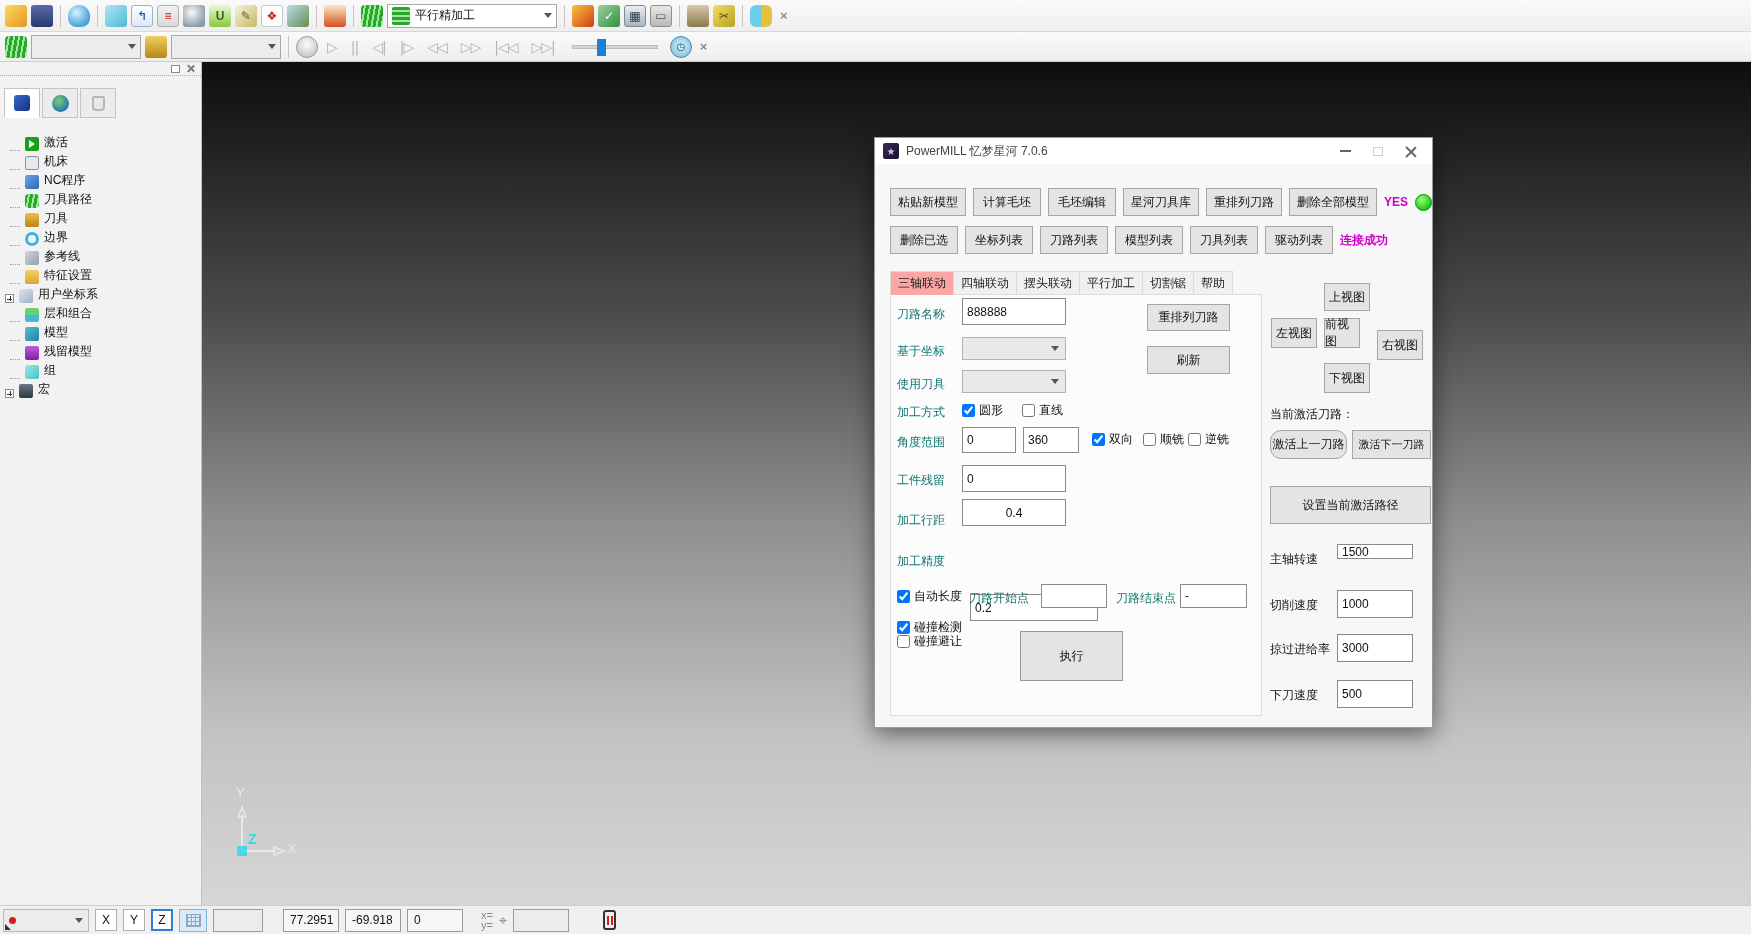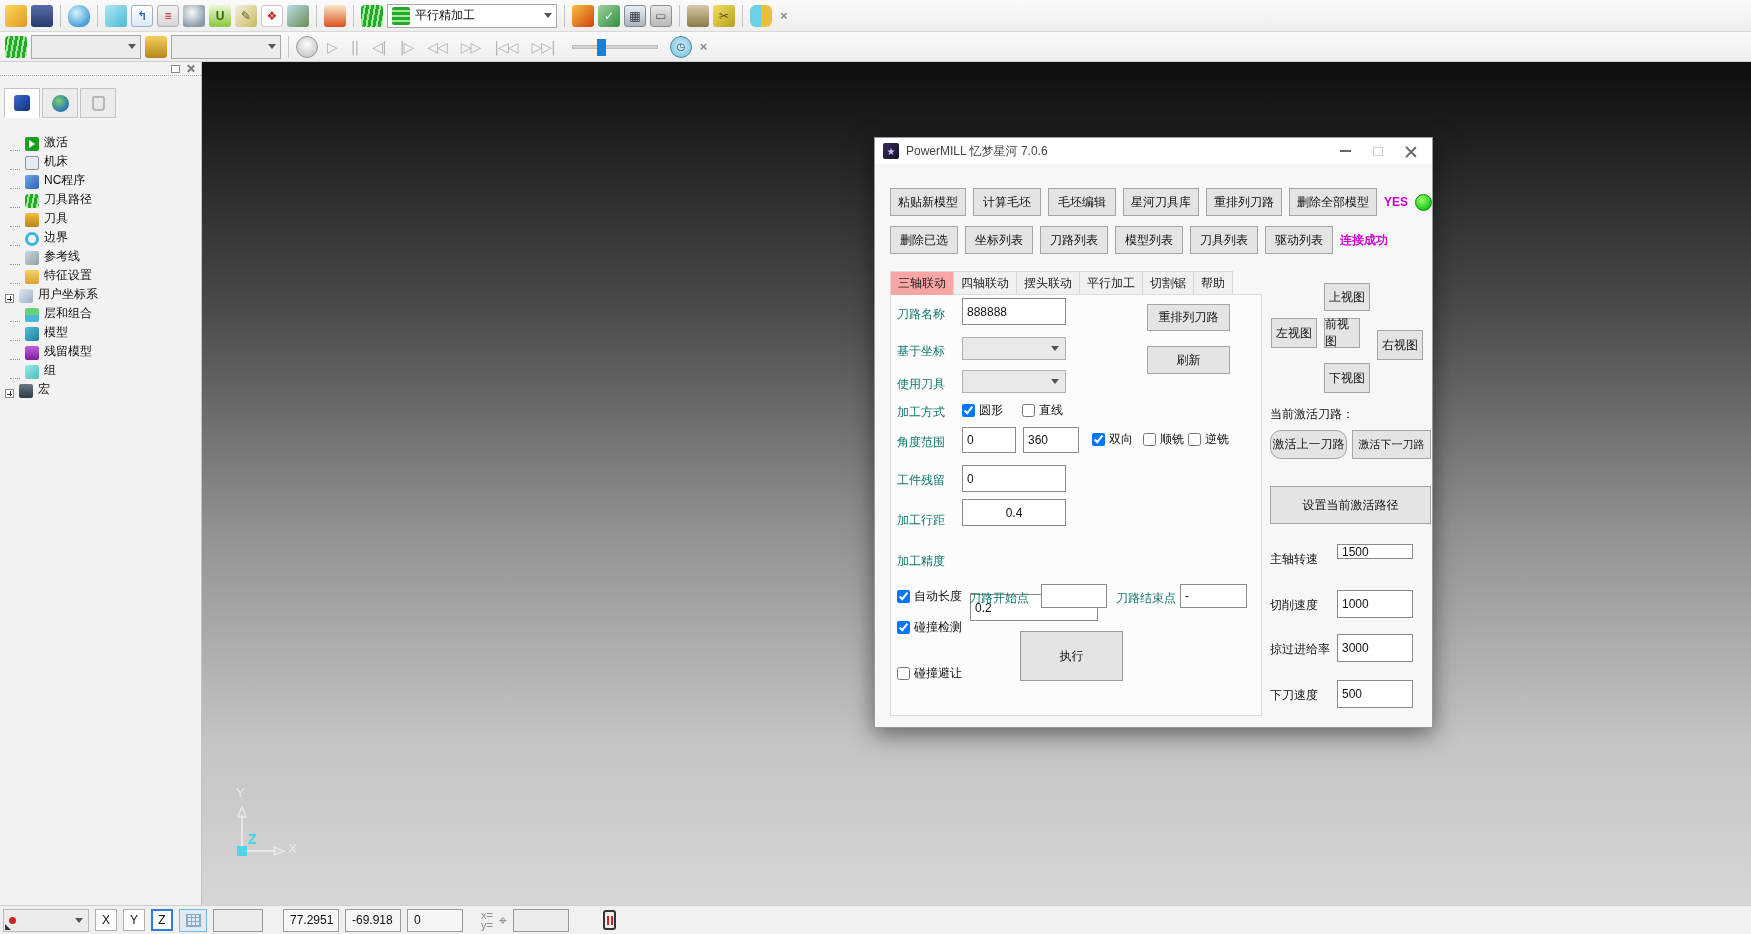--- a/index.html
+++ b/index.html
@@ -396,21 +396,21 @@
       </label>
     <span class="flabel" style="left:94px;top:452px;">刀路开始点</span>
     <input class="inp" style="left: 166px; top: 446px; width: 66px; height: 24px;" value="">
     <span class="flabel" style="left:241px;top:452px;">刀路结束点</span>
     <input class="inp" style="left: 305px; top: 446px; width: 67px; height: 24px;" value="-">
 
     <label class="cbrow" style="left:22px;top:481px;">
         <input type="checkbox" checked="" style="">
         <span>碰撞检测</span>
       </label>
-    <label class="cbrow" style="left:22px;top:527px;align-items:center;">
+    <label class="cbrow" style="left:22px;top:495px;align-items:center;">
         <input type="checkbox" style="">
         <span>碰撞避让</span>
       </label>
     <div class="btn" style="position:absolute;left:145px;top:493px;width:103px;height:50px;border-color:#9a9a9a;">执行</div>
 
     <div class="btn" style="position:absolute;left:272px;top:166px;width:83px;height:27px;">重排列刀路</div>
     <div class="btn" style="position:absolute;left:272px;top:208px;width:83px;height:28px;">刷新</div>
 
     <div class="btn" style="position:absolute;left:449px;top:145px;width:46px;height:28px;">上视图</div>
     <div class="btn" style="position:absolute;left:396px;top:180px;width:46px;height:30px;">左视图</div>

